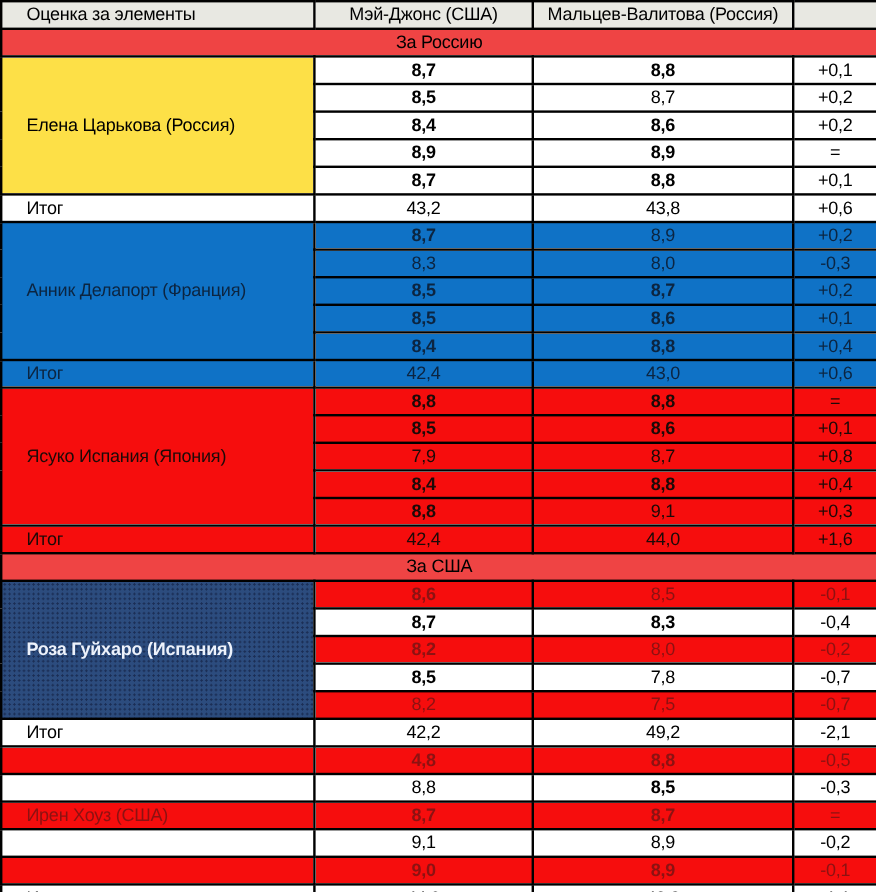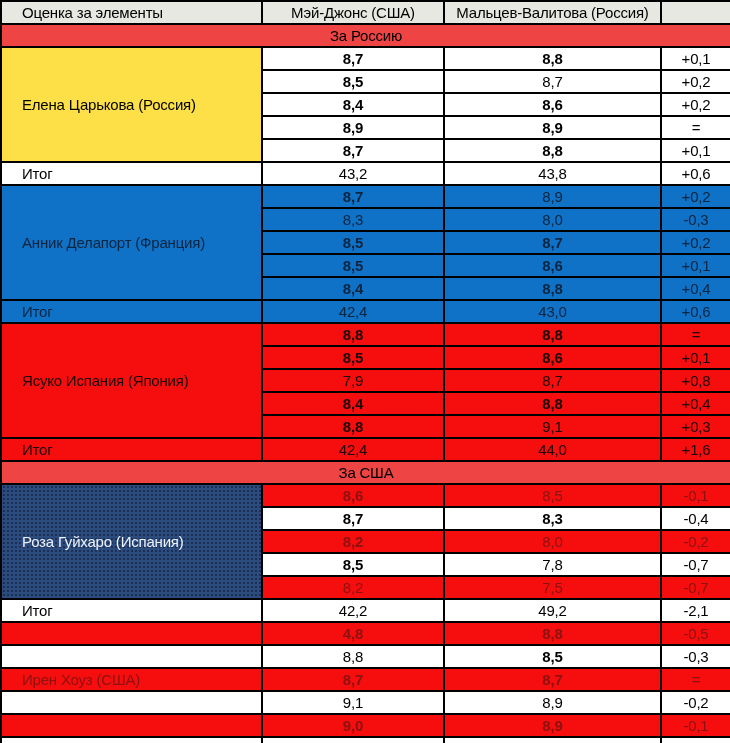--- a/index.html
+++ b/index.html
@@ -30,20 +30,21 @@
   .t-red{background:var(--red);color:var(--red-ink)}
   .t-redrow{background:var(--red);color:var(--maroon)}
   .name-white{background:#fde047;color:#000}
   .name-blue{background:var(--blue);color:var(--blue-ink)}
   .name-red{background:var(--red);color:var(--red-ink)}
   .name-navy{
     background-color:var(--navy);
     background-image:radial-gradient(var(--navy-dot) 1px, rgba(0,0,0,0) 1px);
     background-size:4px 4px;
     color:#edf2fb;
+    font-weight:bold;
   }
 </style>
 </head>
 <body>
 
 <table class="tbl">
   <colgroup>
     <col style="width:261px">
     <col style="width:182px">
     <col style="width:217px">

